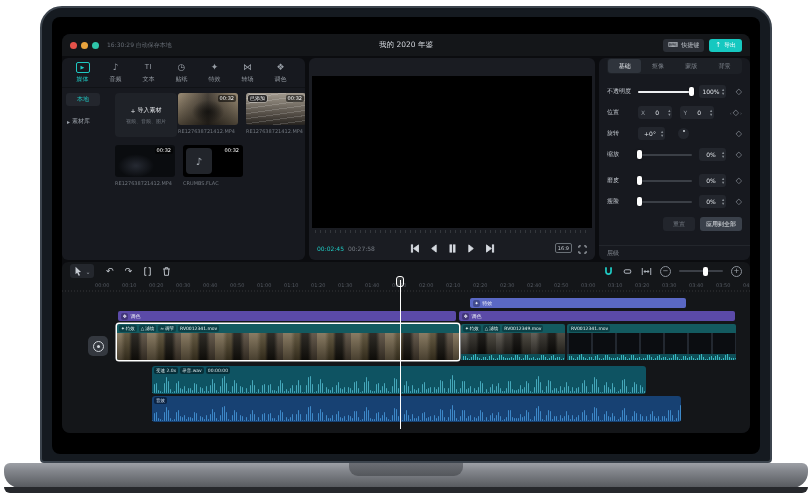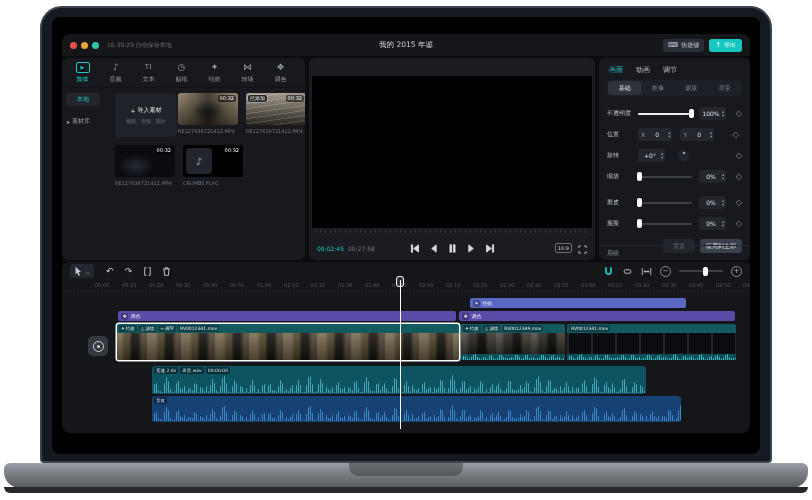--- a/index.html
+++ b/index.html
@@ -152,21 +152,21 @@
     <div class="screen-inner">
       <div class="app">
 
         <div class="titlebar">
           <div class="lights">
             <span class="light" style="background:#e5524a"></span>
             <span class="light" style="background:#e8a33d"></span>
             <span class="light" style="background:#2ec5a9"></span>
           </div>
           <span class="autosave">16:30:29 自动保存本地</span>
-          <span class="win-title">我的 2015 年鉴</span>
+          <span class="win-title">我的 2020 年鉴</span>
           <div class="tb-right">
             <div class="btn-shortcut">
               <span class="gi">⌨</span>
               <span>快捷键</span>
             </div>
             <div class="btn-export" style="background:#16c8c0">
               <span class="gi">↑</span>
               <span>导出</span>
             </div>
           </div>
@@ -292,25 +292,20 @@
             <div class="pl-right">
               <span class="ratio-chip">16:9</span>
               <span class="fs"><svg viewBox="0 0 10 10">
                     <path d="M1 3.2V1h2.2M6.8 1H9v2.2M9 6.8V9H6.8M3.2 9H1V6.8"></path>
                   </svg></span>
             </div>
           </div>
         </div>
 
         <div class="panel p-insp">
-          <div class="insp-tabs">
-            <span class="insp-tab active">画面</span>
-            <span class="insp-tab">动画</span>
-            <span class="insp-tab">调节</span>
-          </div>
           <div class="subtabs">
             <span class="subtab active">基础</span>
             <span class="subtab">抠像</span>
             <span class="subtab">蒙版</span>
             <span class="subtab">背景</span>
           </div>
           <div class="rows">
             <div class="irow">
               <span class="row-label">不透明度</span>
               <span class="slider">

